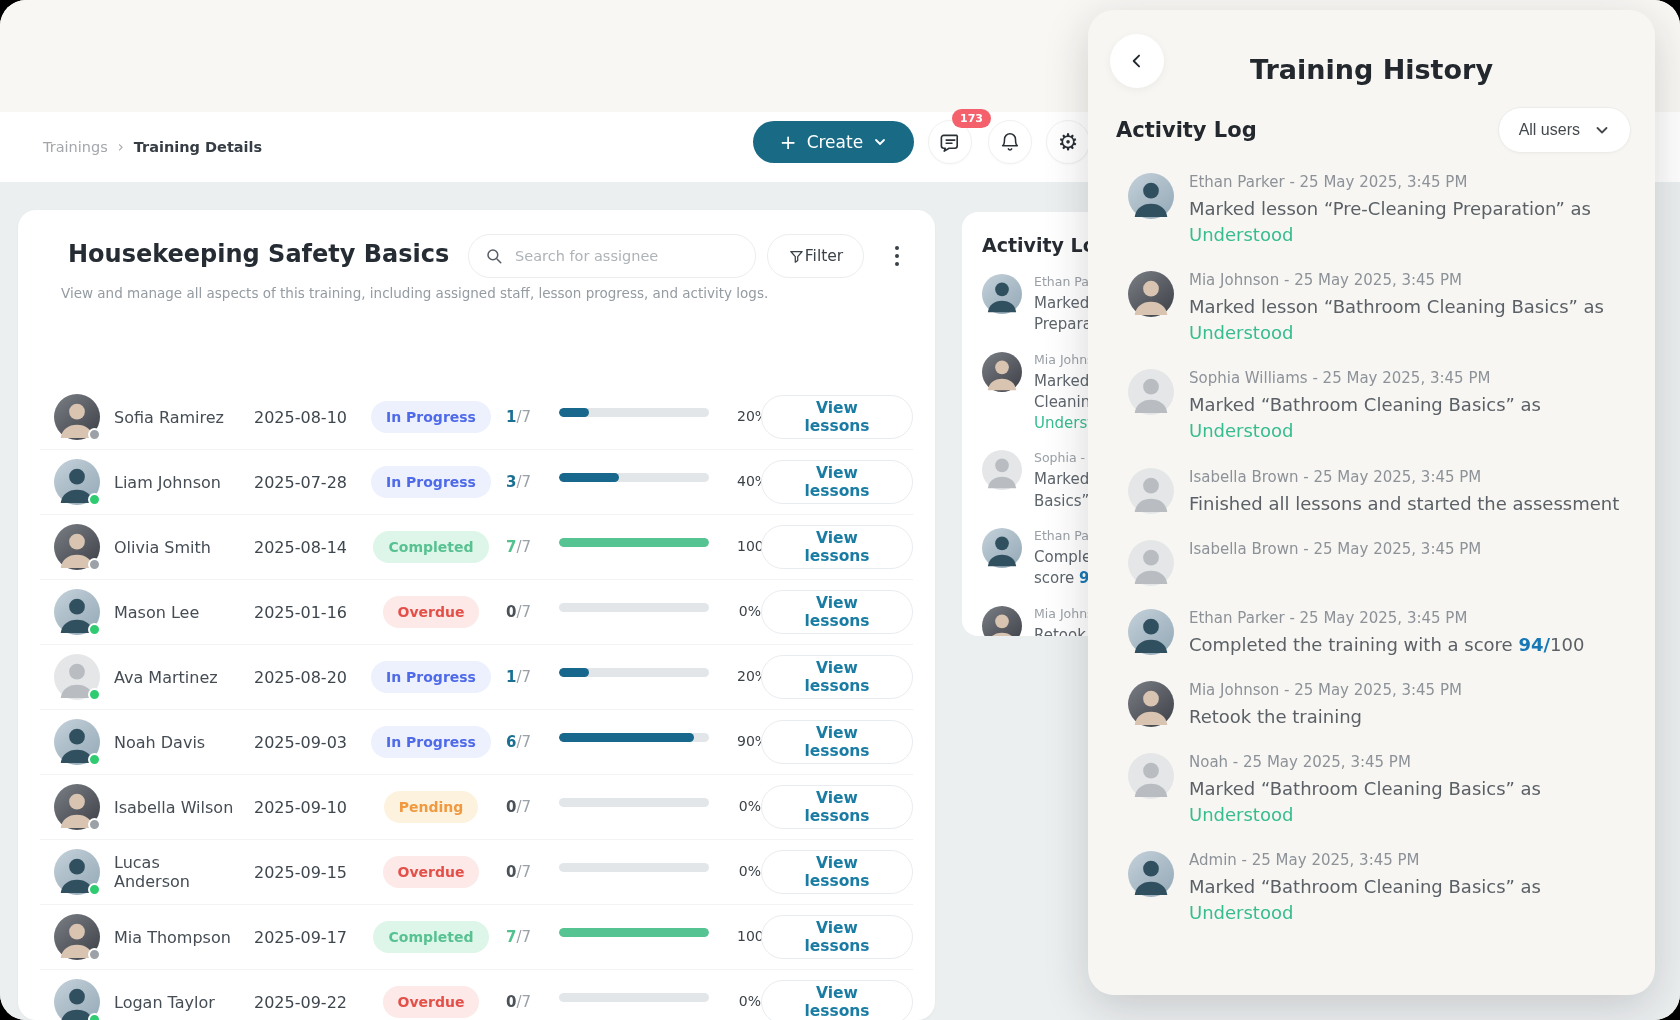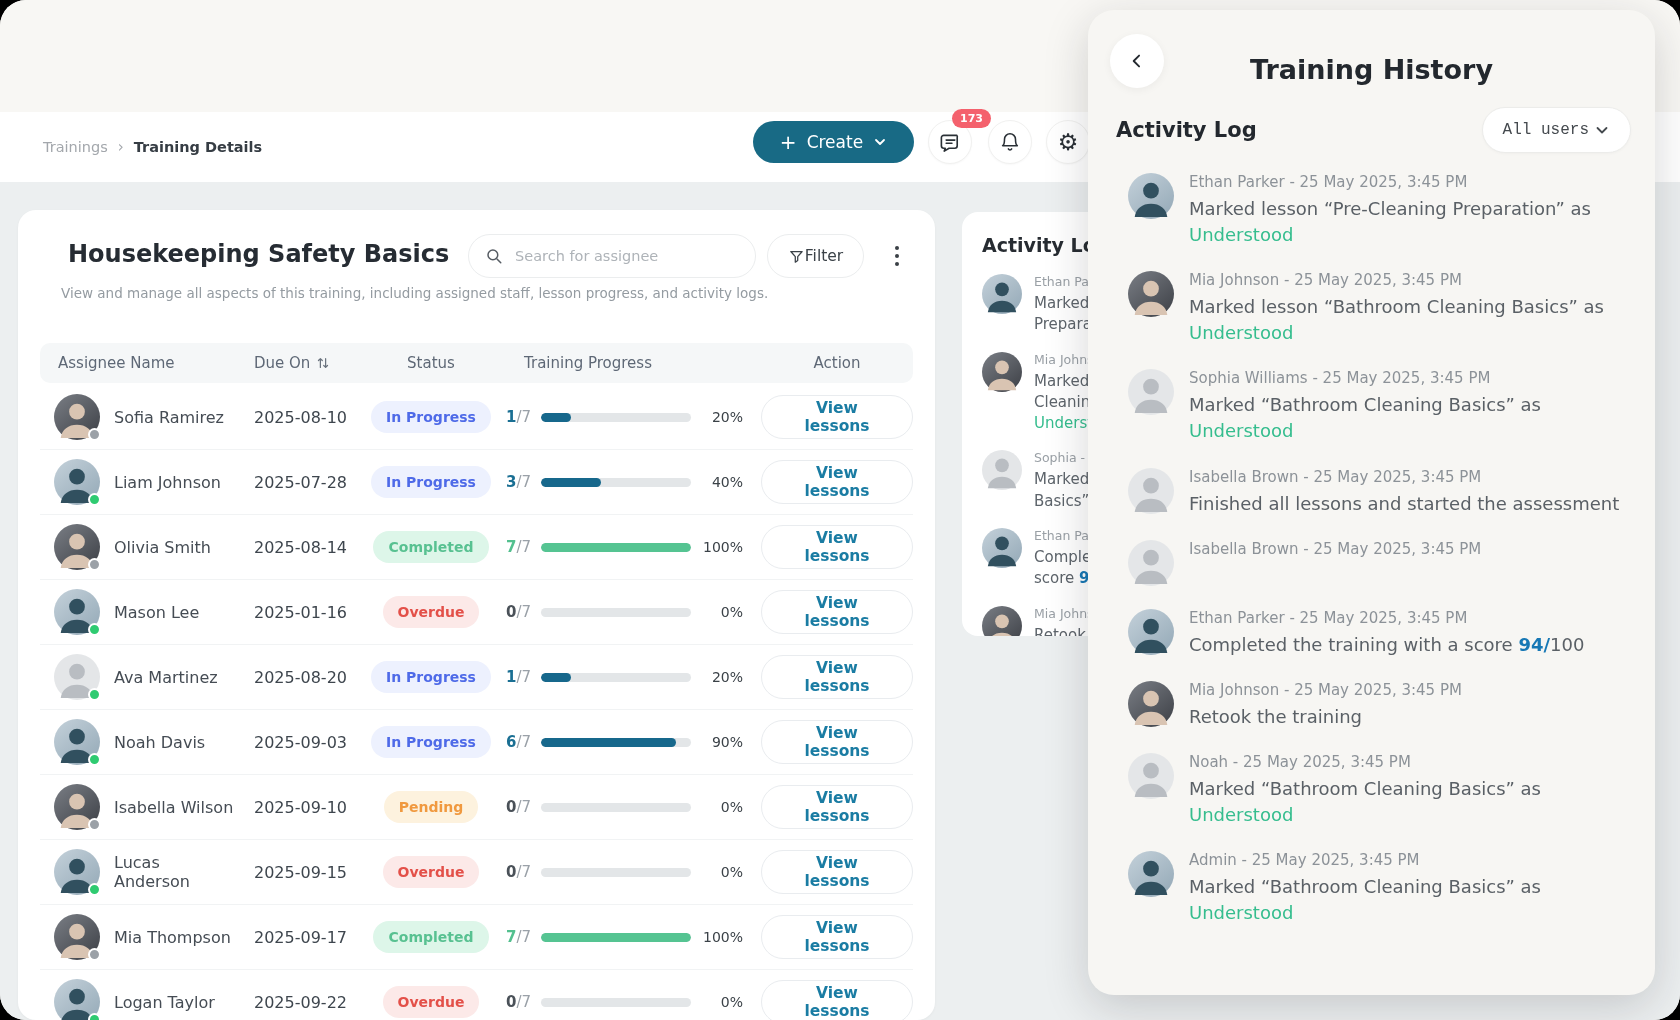--- a/index.html
+++ b/index.html
@@ -49,21 +49,21 @@
   .trow{display:grid;grid-template-columns:196px 120px 150px 255px 1fr;align-items:center;height:64px;border-bottom:1px solid #F1F3F4;}
   .c-name{display:flex;align-items:center;gap:14px;padding-left:14px;}
   .name{font-size:16px;color:#454C54;}
   .c-due{font-size:16px;color:#3E464E;padding-left:18px;}
   .c-status{text-align:center;}
   .badge{display:inline-block;padding:8px 15px;border-radius:16px;font-size:14px;font-weight:600;}
   .badge--inprogress{background:#EDF1FE;color:#4E6AE8;}
   .badge--completed{background:#DDF6E9;color:#58C191;}
   .badge--overdue{background:#FCE9E8;color:#E35049;}
   .badge--pending{background:#FDF2DE;color:#F0993F;}
-  .c-prog{display:flex;align-items:center;gap:10px;}
+  .c-prog{display:flex;align-items:flex-start;gap:28px;}
   .frac{font-size:15px;white-space:nowrap;}
   .frac .num{font-weight:600;}
   .num--inprogress{color:#1A6F93;} .num--completed{color:#53C08F;} .num--overdue,.num--pending{color:#4A5158;}
   .frac .den{color:#9AA1A8;font-weight:400;}
   .track{width:150px;height:9px;border-radius:5px;background:#E3E6E8;overflow:hidden;flex:none;}
   .fill{display:block;height:100%;border-radius:5px;}
   .fill--inprogress{background:#17688C;} .fill--completed{background:#55C492;}
   .fill--overdue,.fill--pending{background:transparent;}
   .pct{font-size:14px;color:#3B4248;width:42px;text-align:right;}
   .c-action{text-align:center;}
@@ -91,21 +91,21 @@
   .bg-item .meta{font-size:12.5px;color:#9AA0A6;margin-bottom:4px;white-space:nowrap;}
   .bg-item .msg{font-size:15px;line-height:1.42;color:#5D646B;width:235px;}
   
   .overlay{position:absolute;left:1088px;top:10px;width:567px;height:985px;background:#F7F6F3;border-radius:26px;
     box-shadow:0 12px 45px rgba(25,30,36,.18);z-index:3;}
   .back-btn{position:absolute;left:22px;top:24px;width:54px;height:54px;border-radius:50%;background:#fff;border:none;
     box-shadow:0 2px 8px rgba(0,0,0,.05);display:flex;align-items:center;justify-content:center;cursor:pointer;}
   .overlay-title{position:absolute;left:0;right:0;top:32px;margin:12px;text-align:center;font-size:27px;font-weight:600;color:#23282E;}
   .section-head{position:absolute;left:28px;top:108px;margin:0;font-size:21px;font-weight:700;color:#23282E;}
   .users-pill{position:absolute;right:24px;top:97px;height:46px;padding:0 20px;border-radius:23px;background:#fff;border:1px solid #ECECEA;
-    display:flex;align-items:center;gap:5px;font-size:16px;color:#44494E;font-family:Liberation Mono, monospace;cursor:pointer;box-shadow:0 1px 3px rgba(0,0,0,.03);}
+    display:flex;align-items:center;gap:14px;font-size:16px;color:#44494E;font-family:Liberation Sans, sans-serif;cursor:pointer;box-shadow:0 1px 3px rgba(0,0,0,.03);}
   .ov-list{position:absolute;left:40px;top:163px;right:26px;bottom:18px;overflow:hidden;}
   .ov-item{display:flex;gap:15px;margin-bottom:23px;}
   .ov-item .avatar{width:46px;height:46px;}
   .ov-item .meta{font-size:15px;color:#8C9298;margin-bottom:5px;}
   .ov-item .msg{font-size:18px;line-height:1.45;color:#5A6066;width:450px;}
   
   .seg{white-space:pre-wrap;}
   .c-green{color:#35BD8E;}
   .c-blue{color:#1778B5;font-weight:700;}
   div.seg{display:block;}
@@ -164,33 +164,20 @@
           <path d="M4 5h16l-6.3 7.2v5.3L10.3 20v-7.8z"></path>
         </svg>
       <span>Filter</span>
     </button>
     <button class="kebab">
         <i></i>
         <i></i>
         <i></i>
       </button>
 
-    <div class="thead">
-      <div class="th">Assignee Name</div>
-      <div class="th th-due">
-        <span>Due On</span>
-        <svg width="14" height="14" viewBox="0 0 16 16" fill="none" stroke="#6A737E" stroke-width="1.4" stroke-linecap="round" stroke-linejoin="round">
-            <path d="M5 13V3M5 3L2.8 5.2M5 3l2.2 2.2"></path>
-            <path d="M11 3v10m0 0l-2.2-2.2M11 13l2.2-2.2"></path>
-          </svg>
-      </div>
-      <div class="th th-status">Status</div>
-      <div class="th">Training Progress</div>
-      <div class="th th-action">Action</div>
-    </div>
     <div class="tbody" id="tbody">
   <div class="trow">
     <div class="cell c-name">
 
   <span class="avatar av-female">
     <span class="ph-circle"></span>
     <svg class="person" viewBox="0 0 24 24">
                 <circle cx="12" cy="9.2" r="4.1" fill="currentColor"></circle>
                 <path d="M3.5 23c.6-4.6 4-7 8.5-7s7.9 2.4 8.5 7z" fill="currentColor"></path>
               </svg>

